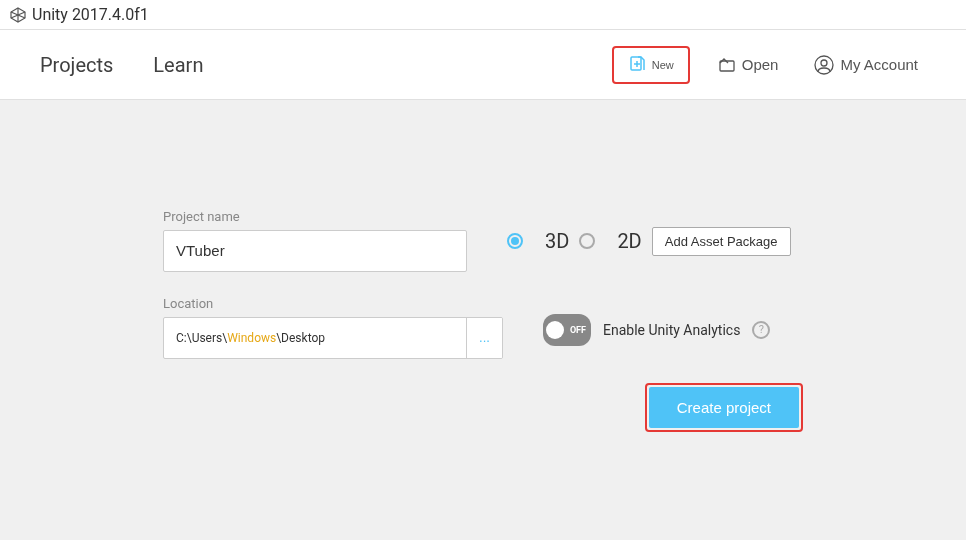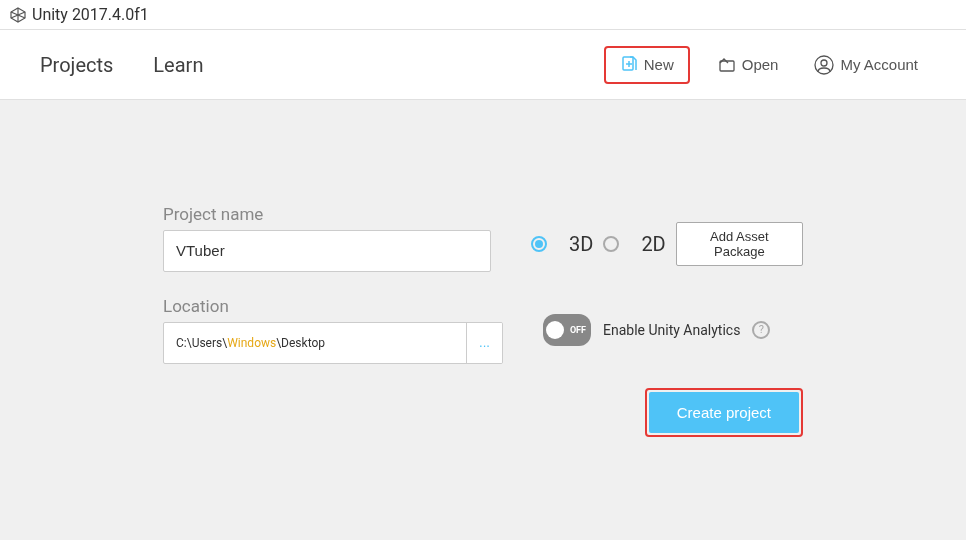--- a/index.html
+++ b/index.html
@@ -77,21 +77,21 @@
     
     .new-btn-wrapper {
       border: 2px solid #e53935;
       border-radius: 4px;
       padding: 2px;
     }
     .new-btn {
       display: flex;
       align-items: center;
       gap: 6px;
-      font-size: 15px;
+      font-size: 11px;
       color: #555;
       cursor: pointer;
       background: none;
       border: none;
       padding: 6px 12px;
     }
 
     
     .main-content {
       background: #f0f0f0;
@@ -112,25 +112,25 @@
       gap: 40px;
       margin-bottom: 24px;
     }
 
     .field-group {
       display: flex;
       flex-direction: column;
       gap: 6px;
     }
     .field-label {
-      font-size: 17px;
+      font-size: 13px;
       color: #888;
     }
     .field-input {
-      width: 328px;
+      width: 304px;
       height: 42px;
       border: 1px solid #ccc;
       background: #fff;
       padding: 0 12px;
       font-size: 15px;
       color: #333;
       outline: none;
       border-radius: 2px;
     }
 

